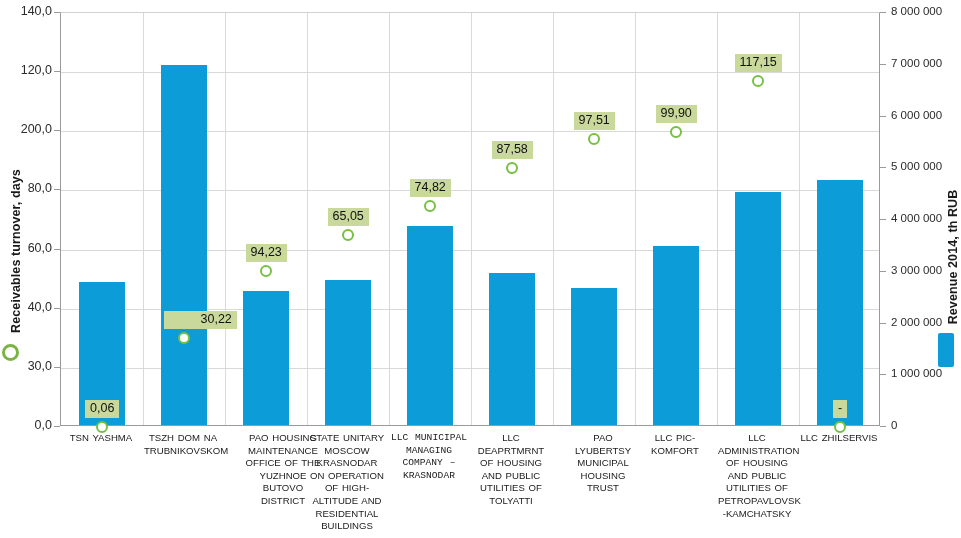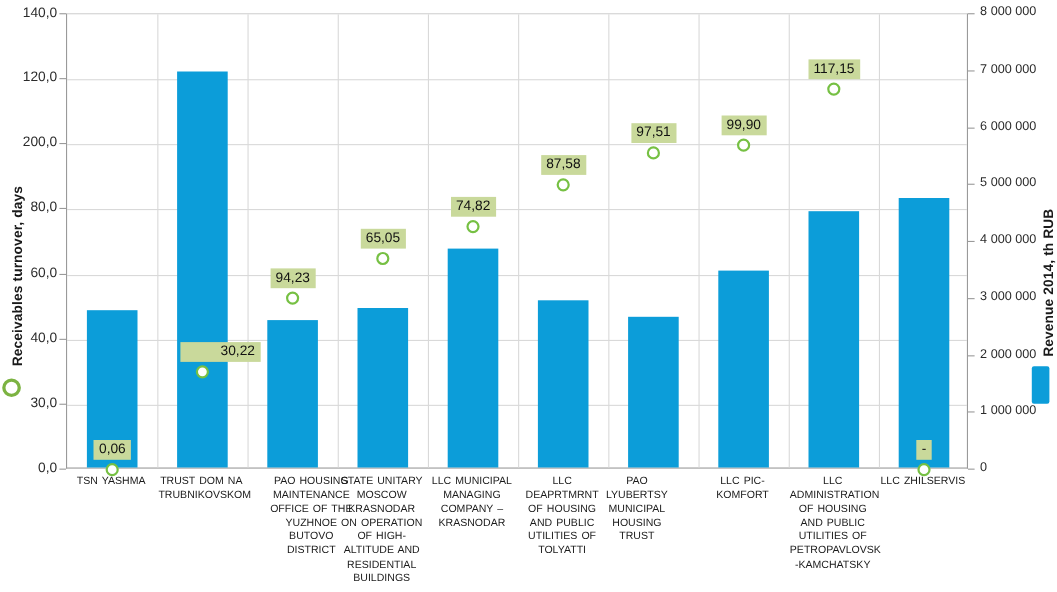--- a/index.html
+++ b/index.html
@@ -238,24 +238,24 @@
         <div class="dlabel" style="top: 128.013px; left: 430.5px; text-align: center;">87,58</div>
         <div class="dlabel" style="top: 98.649px; left: 512.5px;">97,51</div>
         <div class="dlabel" style="top: 91.5814px; left: 594.5px;">99,90</div>
         <div class="dlabel" style="top: 40.5707px; left: 673.5px;">117,15</div>
         <div class="dlabel" style="top: 387px; left: 772px;">-</div>
       </div>
   </div>
 
   <div id="catlabels">
       <div class="catlabel" style="left: 62px; width: 78px;">TSN YASHMA</div>
-      <div class="catlabel" style="left: 144px; width: 78px;">TRUST DOM  NA TRUBNIKOVSKOM</div>
+      <div class="catlabel" style="left: 144px; width: 78px;">TSZH DOM  NA TRUBNIKOVSKOM</div>
       <div class="catlabel" style="left: 244px; width: 78px;">PAO  HOUSING MAINTENANCE OFFICE  OF THE YUZHNOE BUTOVO DISTRICT</div>
       <div class="catlabel" style="left: 308px; width: 78px;">STATE UNITARY MOSCOW KRASNODAR ON OPERATION OF HIGH-ALTITUDE AND RESIDENTIAL BUILDINGS</div>
-      <div class="catlabel" style="left: 390px; width: 78px;">LLC MUNICIPAL MANAGING COMPANY – KRASNODAR</div>
+      <div class="catlabel" style="left: 390px; width: 78px; font-family: Liberation Mono, monospace;">LLC MUNICIPAL MANAGING COMPANY – KRASNODAR</div>
       <div class="catlabel" style="left: 472px; width: 78px;">LLC DEAPRTMRNT OF HOUSING AND PUBLIC UTILITIES  OF TOLYATTI</div>
-      <div class="catlabel" style="left: 540px; width: 78px; text-align: center;">PAO LYUBERTSY MUNICIPAL HOUSING TRUST</div>
+      <div class="catlabel" style="left: 564px; width: 78px; text-align: center;">PAO LYUBERTSY MUNICIPAL HOUSING TRUST</div>
       <div class="catlabel" style="left: 636px; width: 78px;">LLC PIC-KOMFORT</div>
       <div class="catlabel" style="left: 718px; width: 78px;">LLC ADMINISTRATION OF HOUSING AND PUBLIC UTILITIES  OF PETROPAVLOVSK -KAMCHATSKY</div>
       <div class="catlabel" style="left: 800px; width: 78px;">LLC ZHILSERVIS</div>
     </div>
 
 </div>
 
 </body></html>

